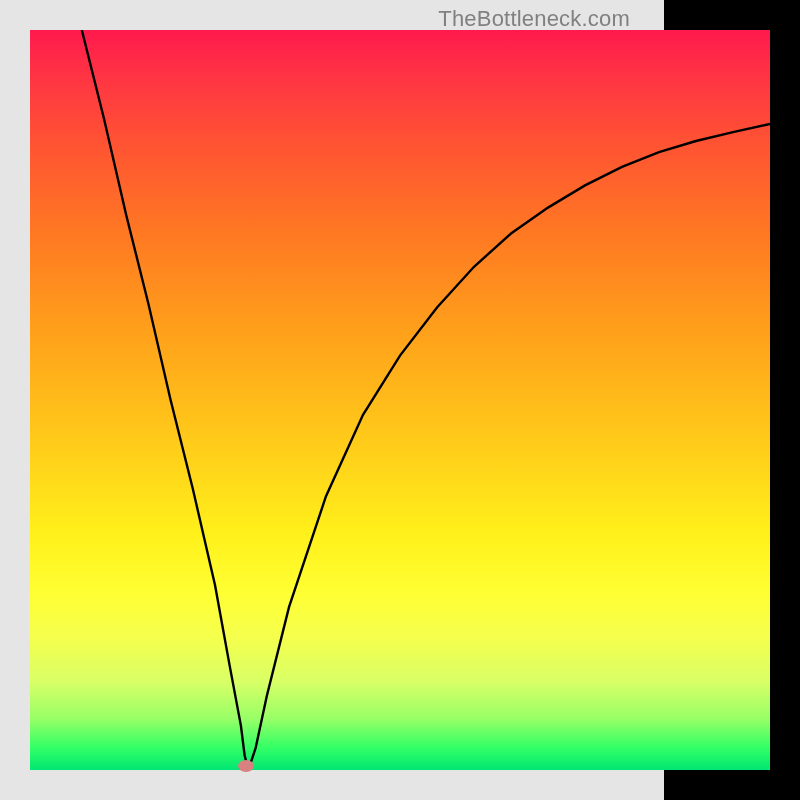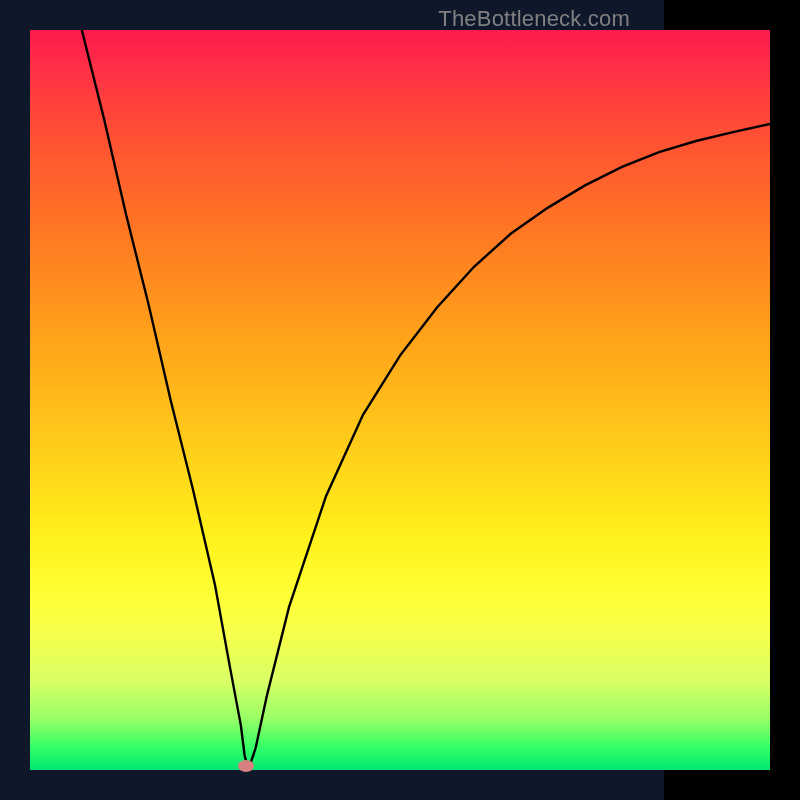--- a/index.html
+++ b/index.html
@@ -10,21 +10,21 @@
     overflow: hidden;
     background: #000;
     font-family: Arial, Helvetica, sans-serif;
   }
   .chart-frame {
     position: absolute;
     top: 0;
     left: 0;
     width: 664px;
     height: 800px;
-    background: #0f172a;
+    background: #e5e5e5;
   }
   .plot-area {
     position: absolute;
     top: 30px;
     left: 30px;
     width: 740px;
     height: 740px;
     background: linear-gradient(to bottom,
       #ff1a4d 0%,
       #ff3344 6%,

